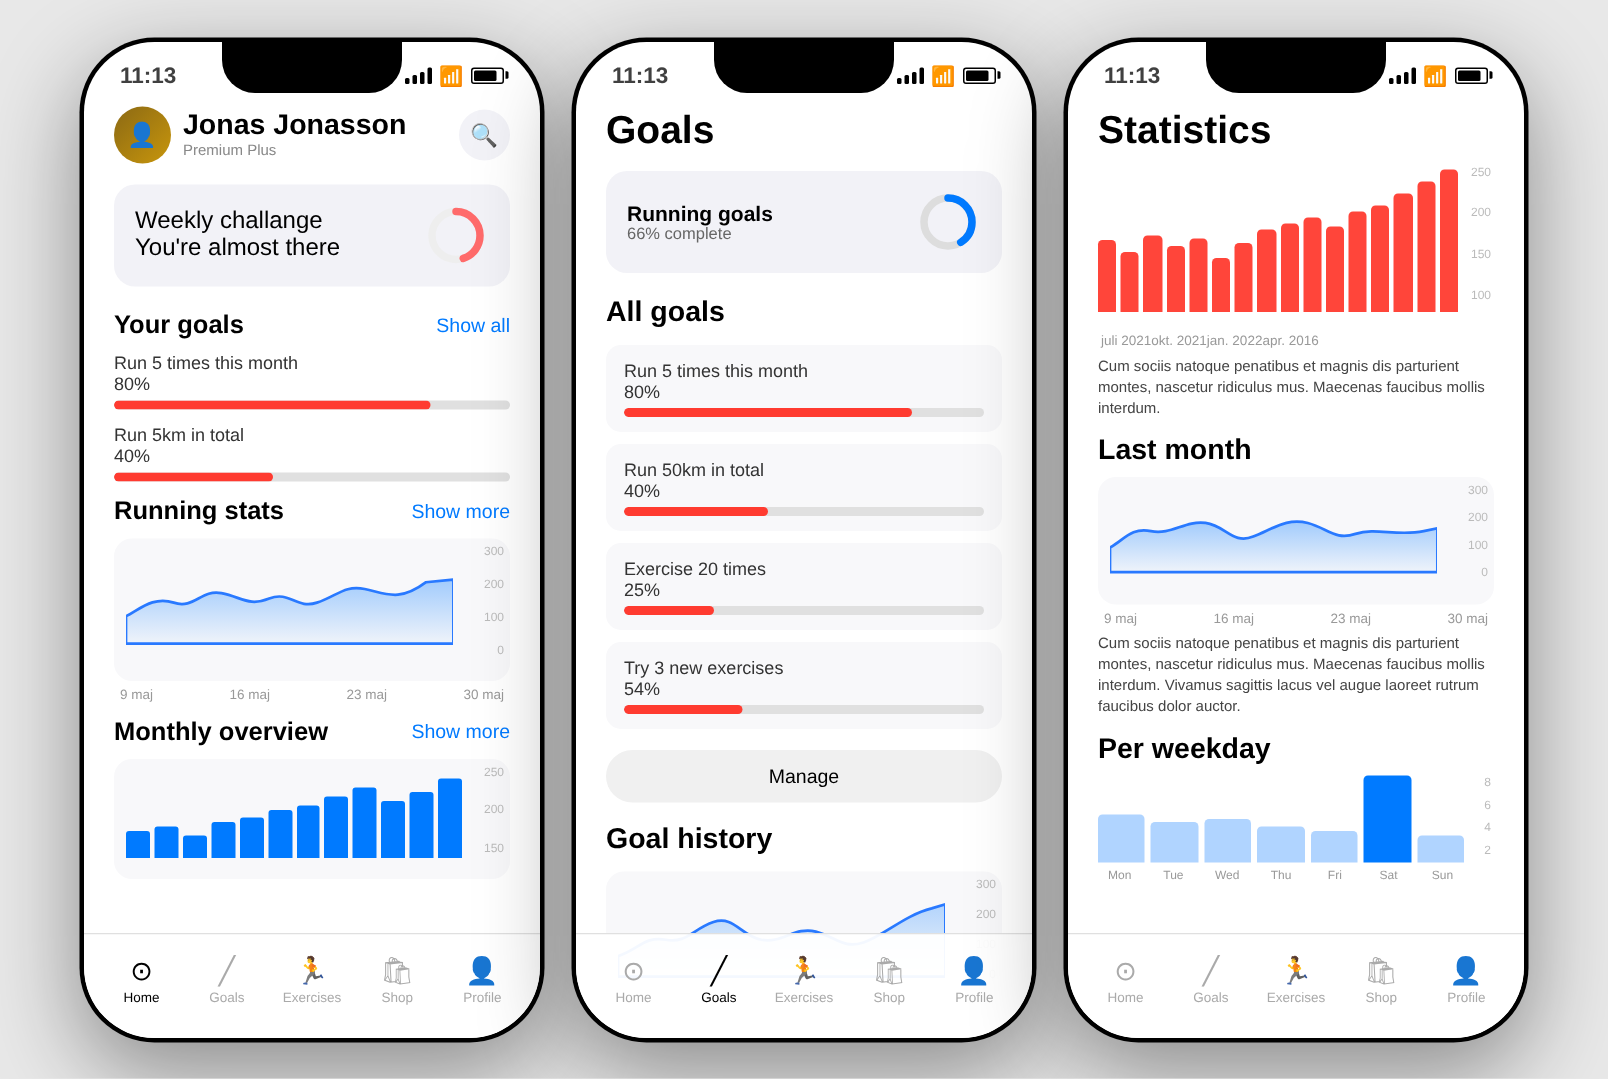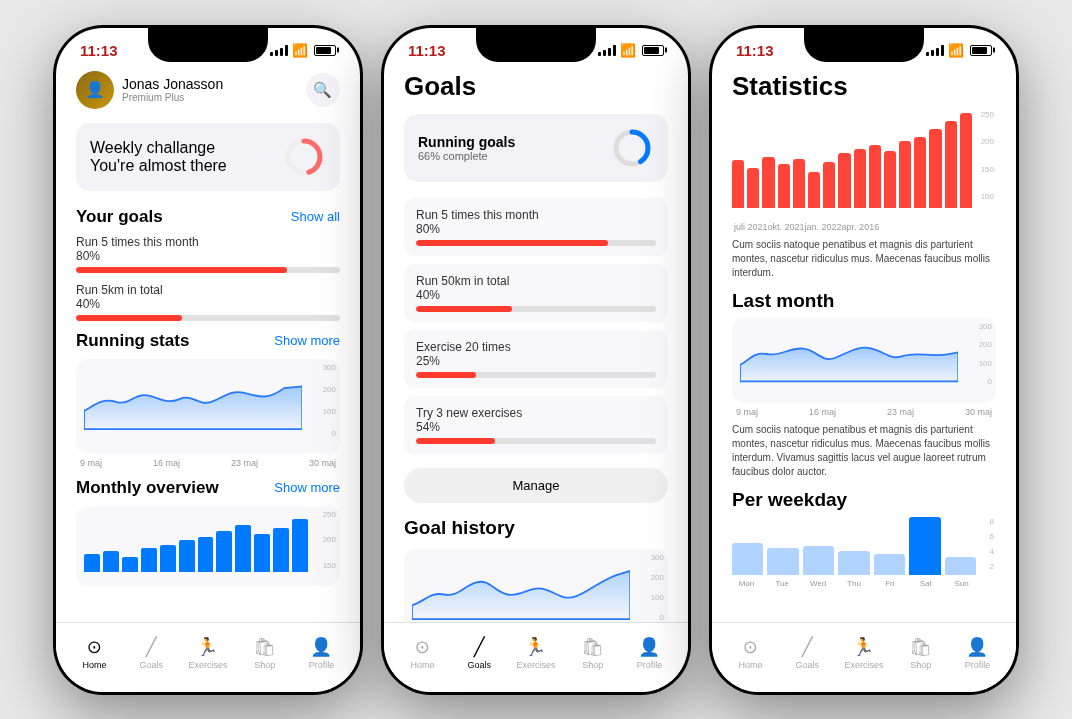--- a/index.html
+++ b/index.html
@@ -52,21 +52,21 @@
       display: flex;
       justify-content: space-between;
       align-items: center;
       padding: 14px 24px 0;
       position: relative;
       z-index: 5;
     }
     .status-time {
       font-size: 15px;
       font-weight: 600;
-      color: #b91c1c;
+      color: #404040;
     }
     .status-icons {
       display: flex;
       align-items: center;
       gap: 5px;
       font-size: 12px;
     }
     .signal-bars {
       display: flex;
       align-items: flex-end;
@@ -162,22 +162,22 @@
       height: 38px;
       border-radius: 50%;
       background: linear-gradient(135deg, #8B6914, #C8960C);
       overflow: hidden;
       display: flex;
       align-items: center;
       justify-content: center;
       font-size: 16px;
     }
     .user-info .name {
-      font-size: 14px;
-      font-weight: 400;
+      font-size: 19px;
+      font-weight: 700;
     }
     .user-info .plan {
       font-size: 10px;
       color: #888;
     }
     .search-btn {
       width: 34px;
       height: 34px;
       background: #f2f2f7;
       border-radius: 50%;
@@ -587,20 +587,21 @@
           <div>
             <div class="rg-title">Running goals</div>
             <div class="rg-sub">66% complete</div>
           </div>
           <svg width="44" height="44" viewBox="0 0 44 44">
             <circle cx="22" cy="22" r="16" fill="none" stroke="#ddd" stroke-width="5"></circle>
             <circle cx="22" cy="22" r="16" fill="none" stroke="#007AFF" stroke-width="5" stroke-dasharray="66 100" stroke-dashoffset="25" stroke-linecap="round" transform="rotate(-90 22 22)"></circle>
           </svg>
         </div>
 
+        <div class="all-goals-title">All goals</div>
 
         <div class="goal-card">
           <div class="goal-row">
             <span class="goal-name">Run 5 times this month</span>
             <span class="goal-pct">80%</span>
           </div>
           <div class="progress-bar-bg">
             <div class="progress-bar-fill fill-80 fill-red"></div>
           </div>
         </div>

